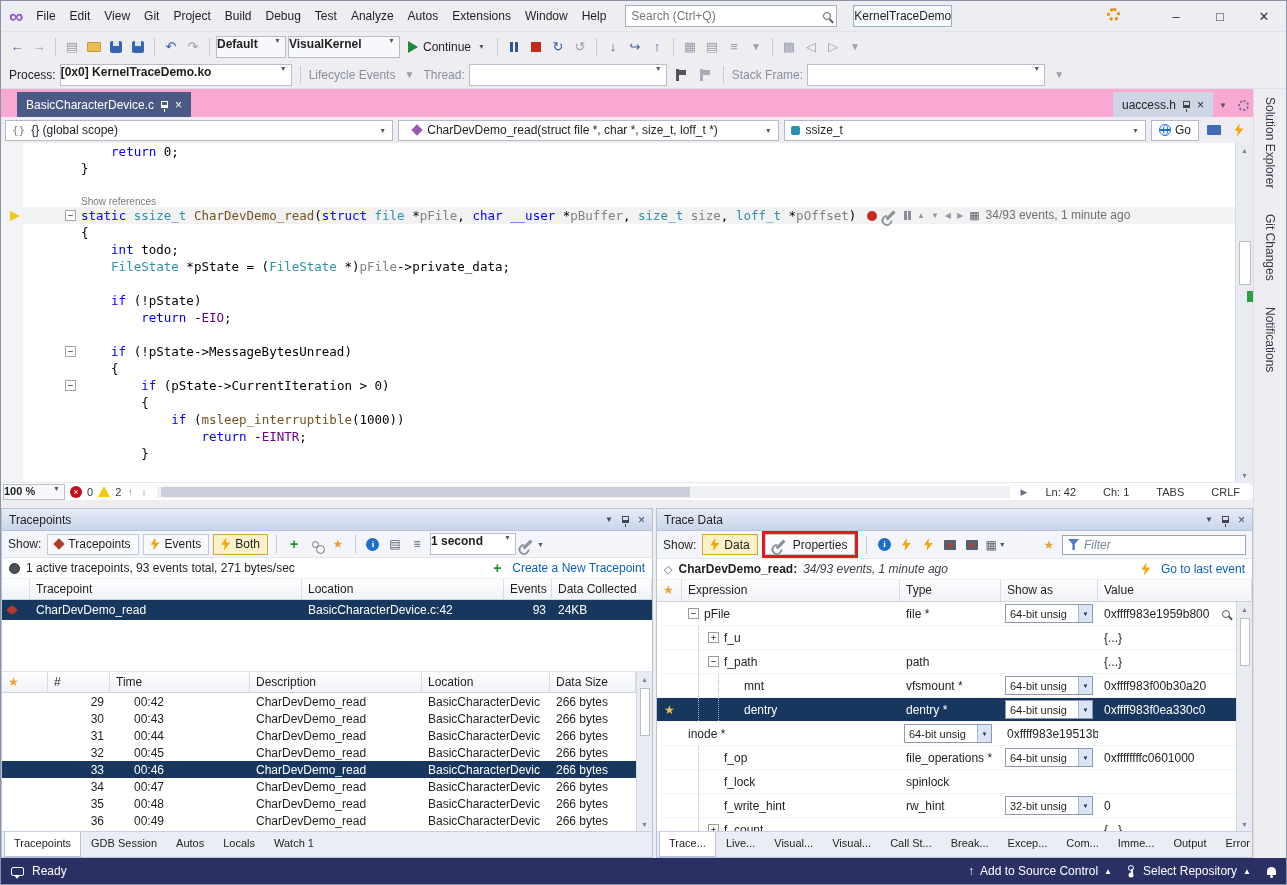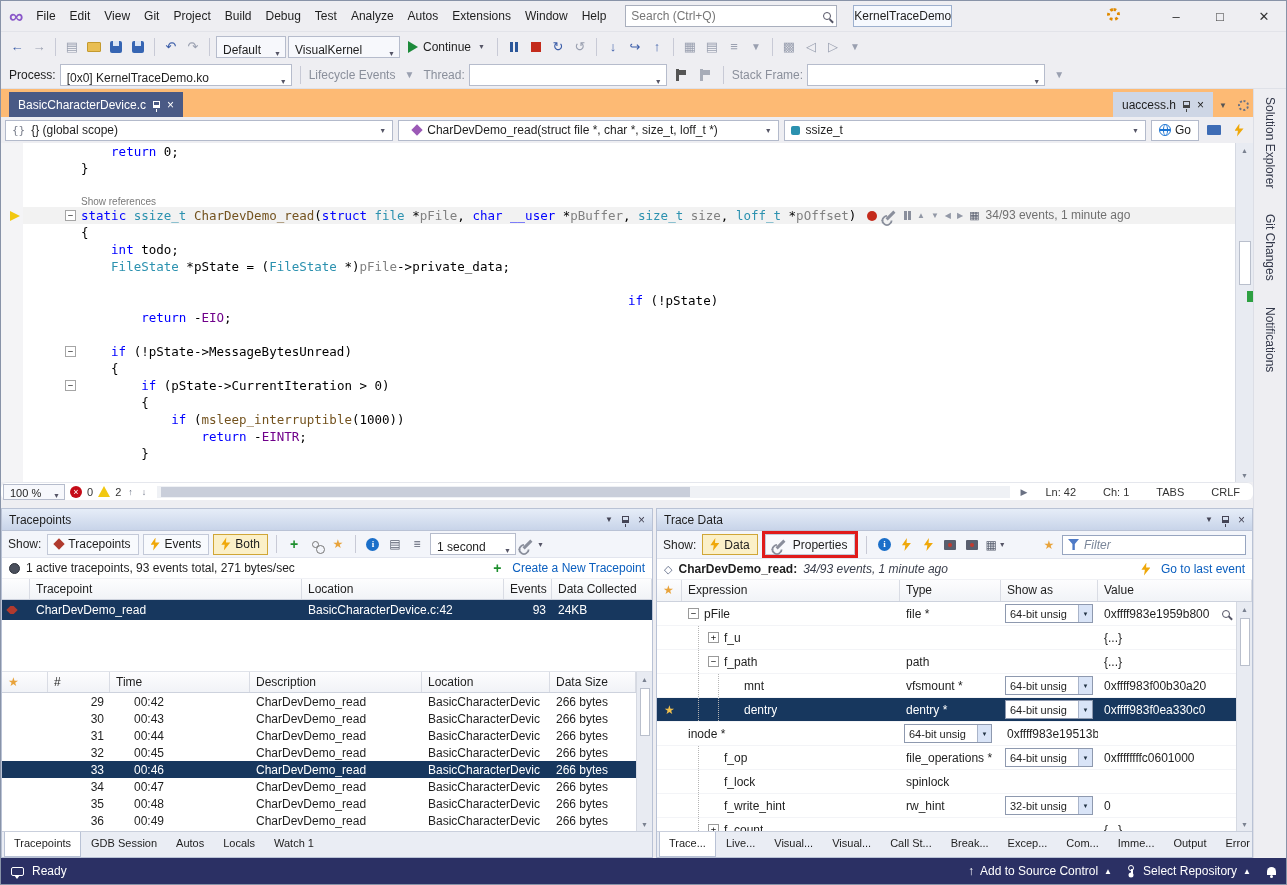--- a/index.html
+++ b/index.html
@@ -23,21 +23,21 @@
 .win-controls{display:flex;height:30px;}
 .win-btn{width:44px;display:flex;align-items:center;justify-content:center;font-size:13px;color:#333;}
 
 
 .toolbar1{flex:0 0 30px;display:flex;align-items:center;gap:2px;padding:0 6px;border-top:1px solid #E2E3E9;background:#EEEEF2;}
 .toolbar2{flex:0 0 28px;display:flex;align-items:center;gap:4px;padding:0 8px;background:#EEEEF2;border-bottom:1px solid #DFE1E8;}
 .tb-icon{min-width:20px;height:22px;display:inline-flex;align-items:center;justify-content:center;font-size:13px;color:#3A5CA8;}
 .tb-icon.gray{color:#9AA0B0;}
 .tb-icon.small{font-size:10px;}
 .tb-sep{width:1px;height:18px;background:#C8CAD6;margin:0 4px;flex:0 0 1px;}
-.combo{display:inline-flex;align-items:flex-end;height:22px;background:#F7F8FC;border:1px solid #B6BCCC;font-size:12px;padding-left:6px;white-space:nowrap;}
+.combo{display:inline-flex;align-items:flex-start;height:22px;background:#F7F8FC;border:1px solid #B6BCCC;font-size:12px;white-space:nowrap;font-weight:bold;}
 .combo .arrow{margin-left:auto;width:15px;text-align:center;color:#556;font-size:7px;}
 .combo.white{background:#fff;}
 .w70{width:70px;} .w110{width:112px;} .w72{width:86px;}
 .continue-btn{display:inline-flex;align-items:center;gap:5px;height:22px;padding:0 6px;font-size:12px;}
 .play-ic{width:0;height:0;border-left:10px solid #1C8A3A;border-top:6px solid transparent;border-bottom:6px solid transparent;}
 .continue-btn .arrow{font-size:7px;color:#556;margin-left:2px;}
 .ic-folder{display:inline-block;width:14px;height:10px;background:#E9BE53;border:1px solid #C49A2E;border-radius:1px;}
 .ic-save{display:inline-block;width:12px;height:12px;background:#3665B3;border-radius:2px;position:relative;}
 .ic-save::after{content:'';position:absolute;left:3px;top:0;width:6px;height:5px;background:#DCE6F5;}
 .ic-pause{display:inline-block;width:8px;height:10px;border-left:3px solid #2B579A;border-right:3px solid #2B579A;}
@@ -50,21 +50,21 @@
 .ic-flag.lt{background:#A7ACB8;}
 .ic-flag.lt::after{background:#A7ACB8;}
 
 
 .body-row{flex:1;display:flex;overflow:hidden;}
 .main-col{flex:0 0 1252px;display:flex;flex-direction:column;overflow:hidden;}
 .side-strip{flex:1;background:#EEEEF2;border-left:1px solid #DCDEE6;display:flex;flex-direction:column;align-items:center;padding-top:8px;gap:26px;}
 .vtab{writing-mode:vertical-rl;font-size:12px;color:#33384A;white-space:nowrap;}
 
 
-.tabstrip{flex:0 0 28px;display:flex;align-items:flex-end;padding-left:8px;background:#fdba74;}
+.tabstrip{flex:0 0 28px;display:flex;align-items:flex-end;padding-left:16px;background:#f9a8d4;}
 .doc-tab{height:25px;display:flex;align-items:center;gap:7px;padding:0 9px;font-size:12px;white-space:nowrap;}
 .doc-tab.active{background:#4A5A85;color:#fff;}
 .doc-tab.preview{background:#CED6E5;color:#1E1E1E;}
 .tab-pin{display:inline-block;width:7px;height:7px;border:1px solid #fff;border-bottom-width:3px;position:relative;}
 .tab-pin::after{content:'';position:absolute;left:2px;top:7px;width:1px;height:3px;background:#fff;}
 .tab-pin.dark{border-color:#444;}
 .tab-pin.dark::after{background:#444;}
 .tab-close{font-size:12px;line-height:1;}
 .ts-spacer{flex:1;}
 .ts-icon{width:20px;height:24px;display:flex;align-items:center;justify-content:center;color:#555;font-size:8px;}
@@ -394,21 +394,21 @@
         <div class="editor" id="code-lines">
             <div class="code-line"><span class="cl-margin"></span><span class="cl-fold"></span><span class="cl-content" style="padding-left: 4ch;"><span class="tk-k">return</span><span class="tk-p"> 0;</span></span></div>
             <div class="code-line"><span class="cl-margin"></span><span class="cl-fold"></span><span class="cl-content" style="padding-left: 0ch;"><span class="tk-p">}</span></span></div>
             <div class="code-line"><span class="cl-margin"></span><span class="cl-fold"></span><span class="cl-content" style="padding-left: 0ch;"></span></div>
             <div class="code-line ref-line"><span class="cl-margin"></span><span class="cl-fold"></span><span class="cl-content" style="padding-left: 0ch;"><span class="tk-r">Show references</span></span></div>
             <div class="code-line annotated"><span class="cl-margin"><span class="exec-arrow"></span></span><span class="cl-fold"><span class="fold-box">−</span></span><span class="cl-content" style="padding-left: 0ch;"><span class="tk-k">static</span><span class="tk-p"> </span><span class="tk-t">ssize_t</span><span class="tk-p"> </span><span class="tk-f">CharDevDemo_read</span><span class="tk-p">(</span><span class="tk-k">struct</span><span class="tk-p"> </span><span class="tk-t">file</span><span class="tk-p"> *</span><span class="tk-v">pFile</span><span class="tk-p">, </span><span class="tk-k">char</span><span class="tk-p"> </span><span class="tk-k">__user</span><span class="tk-p"> *</span><span class="tk-v">pBuffer</span><span class="tk-p">, </span><span class="tk-t">size_t</span><span class="tk-p"> </span><span class="tk-v">size</span><span class="tk-p">, </span><span class="tk-t">loff_t</span><span class="tk-p"> *</span><span class="tk-v">pOffset</span><span class="tk-p">)</span></span><span class="trace-annot"><span class="ic-dot-red"></span><span class="ic-wrench"></span><span class="ic-pause gray"></span><span class="ic-tri">▲</span><span class="ic-tri">▼</span><span class="ic-tri">◀</span><span class="ic-tri">▶</span><span class="ic-grid">▦</span><span class="annot-text">34/93 events, 1 minute ago</span></span></div>
             <div class="code-line"><span class="cl-margin"></span><span class="cl-fold"></span><span class="cl-content" style="padding-left: 0ch;"><span class="tk-p">{</span></span></div>
             <div class="code-line"><span class="cl-margin"></span><span class="cl-fold"></span><span class="cl-content" style="padding-left: 4ch;"><span class="tk-k">int</span><span class="tk-p"> todo;</span></span></div>
             <div class="code-line"><span class="cl-margin"></span><span class="cl-fold"></span><span class="cl-content" style="padding-left: 4ch;"><span class="tk-t">FileState</span><span class="tk-p"> *pState = (</span><span class="tk-t">FileState</span><span class="tk-p"> *)</span><span class="tk-v">pFile</span><span class="tk-p">-&gt;private_data;</span></span></div>
             <div class="code-line"><span class="cl-margin"></span><span class="cl-fold"></span><span class="cl-content" style="padding-left: 0ch;"></span></div>
-            <div class="code-line"><span class="cl-margin"></span><span class="cl-fold"></span><span class="cl-content" style="padding-left: 4ch; text-align: center;"><span class="tk-k">if</span><span class="tk-p"> (!pState)</span></span></div>
+            <div class="code-line"><span class="cl-margin"></span><span class="cl-fold"></span><span class="cl-content" style="padding-left: 4ch;"><span class="tk-k">if</span><span class="tk-p"> (!pState)</span></span></div>
             <div class="code-line"><span class="cl-margin"></span><span class="cl-fold"></span><span class="cl-content" style="padding-left: 8ch;"><span class="tk-k">return</span><span class="tk-p"> -</span><span class="tk-m">EIO</span><span class="tk-p">;</span></span></div>
             <div class="code-line"><span class="cl-margin"></span><span class="cl-fold"></span><span class="cl-content" style="padding-left: 0ch;"></span></div>
             <div class="code-line"><span class="cl-margin"></span><span class="cl-fold"><span class="fold-box">−</span></span><span class="cl-content" style="padding-left: 4ch;"><span class="tk-k">if</span><span class="tk-p"> (!pState-&gt;MessageBytesUnread)</span></span></div>
             <div class="code-line"><span class="cl-margin"></span><span class="cl-fold"></span><span class="cl-content" style="padding-left: 4ch;"><span class="tk-p">{</span></span></div>
             <div class="code-line"><span class="cl-margin"></span><span class="cl-fold"><span class="fold-box">−</span></span><span class="cl-content" style="padding-left: 8ch;"><span class="tk-k">if</span><span class="tk-p"> (pState-&gt;CurrentIteration &gt; 0)</span></span></div>
             <div class="code-line"><span class="cl-margin"></span><span class="cl-fold"></span><span class="cl-content" style="padding-left: 8ch;"><span class="tk-p">{</span></span></div>
             <div class="code-line"><span class="cl-margin"></span><span class="cl-fold"></span><span class="cl-content" style="padding-left: 12ch;"><span class="tk-k">if</span><span class="tk-p"> (</span><span class="tk-f">msleep_interruptible</span><span class="tk-p">(1000))</span></span></div>
             <div class="code-line"><span class="cl-margin"></span><span class="cl-fold"></span><span class="cl-content" style="padding-left: 16ch;"><span class="tk-k">return</span><span class="tk-p"> -</span><span class="tk-m">EINTR</span><span class="tk-p">;</span></span></div>
             <div class="code-line"><span class="cl-margin"></span><span class="cl-fold"></span><span class="cl-content" style="padding-left: 8ch;"><span class="tk-p">}</span></span></div>
             <div class="code-line"><span class="cl-margin"></span><span class="cl-fold"></span><span class="cl-content" style="padding-left: 0ch;"></span></div>

